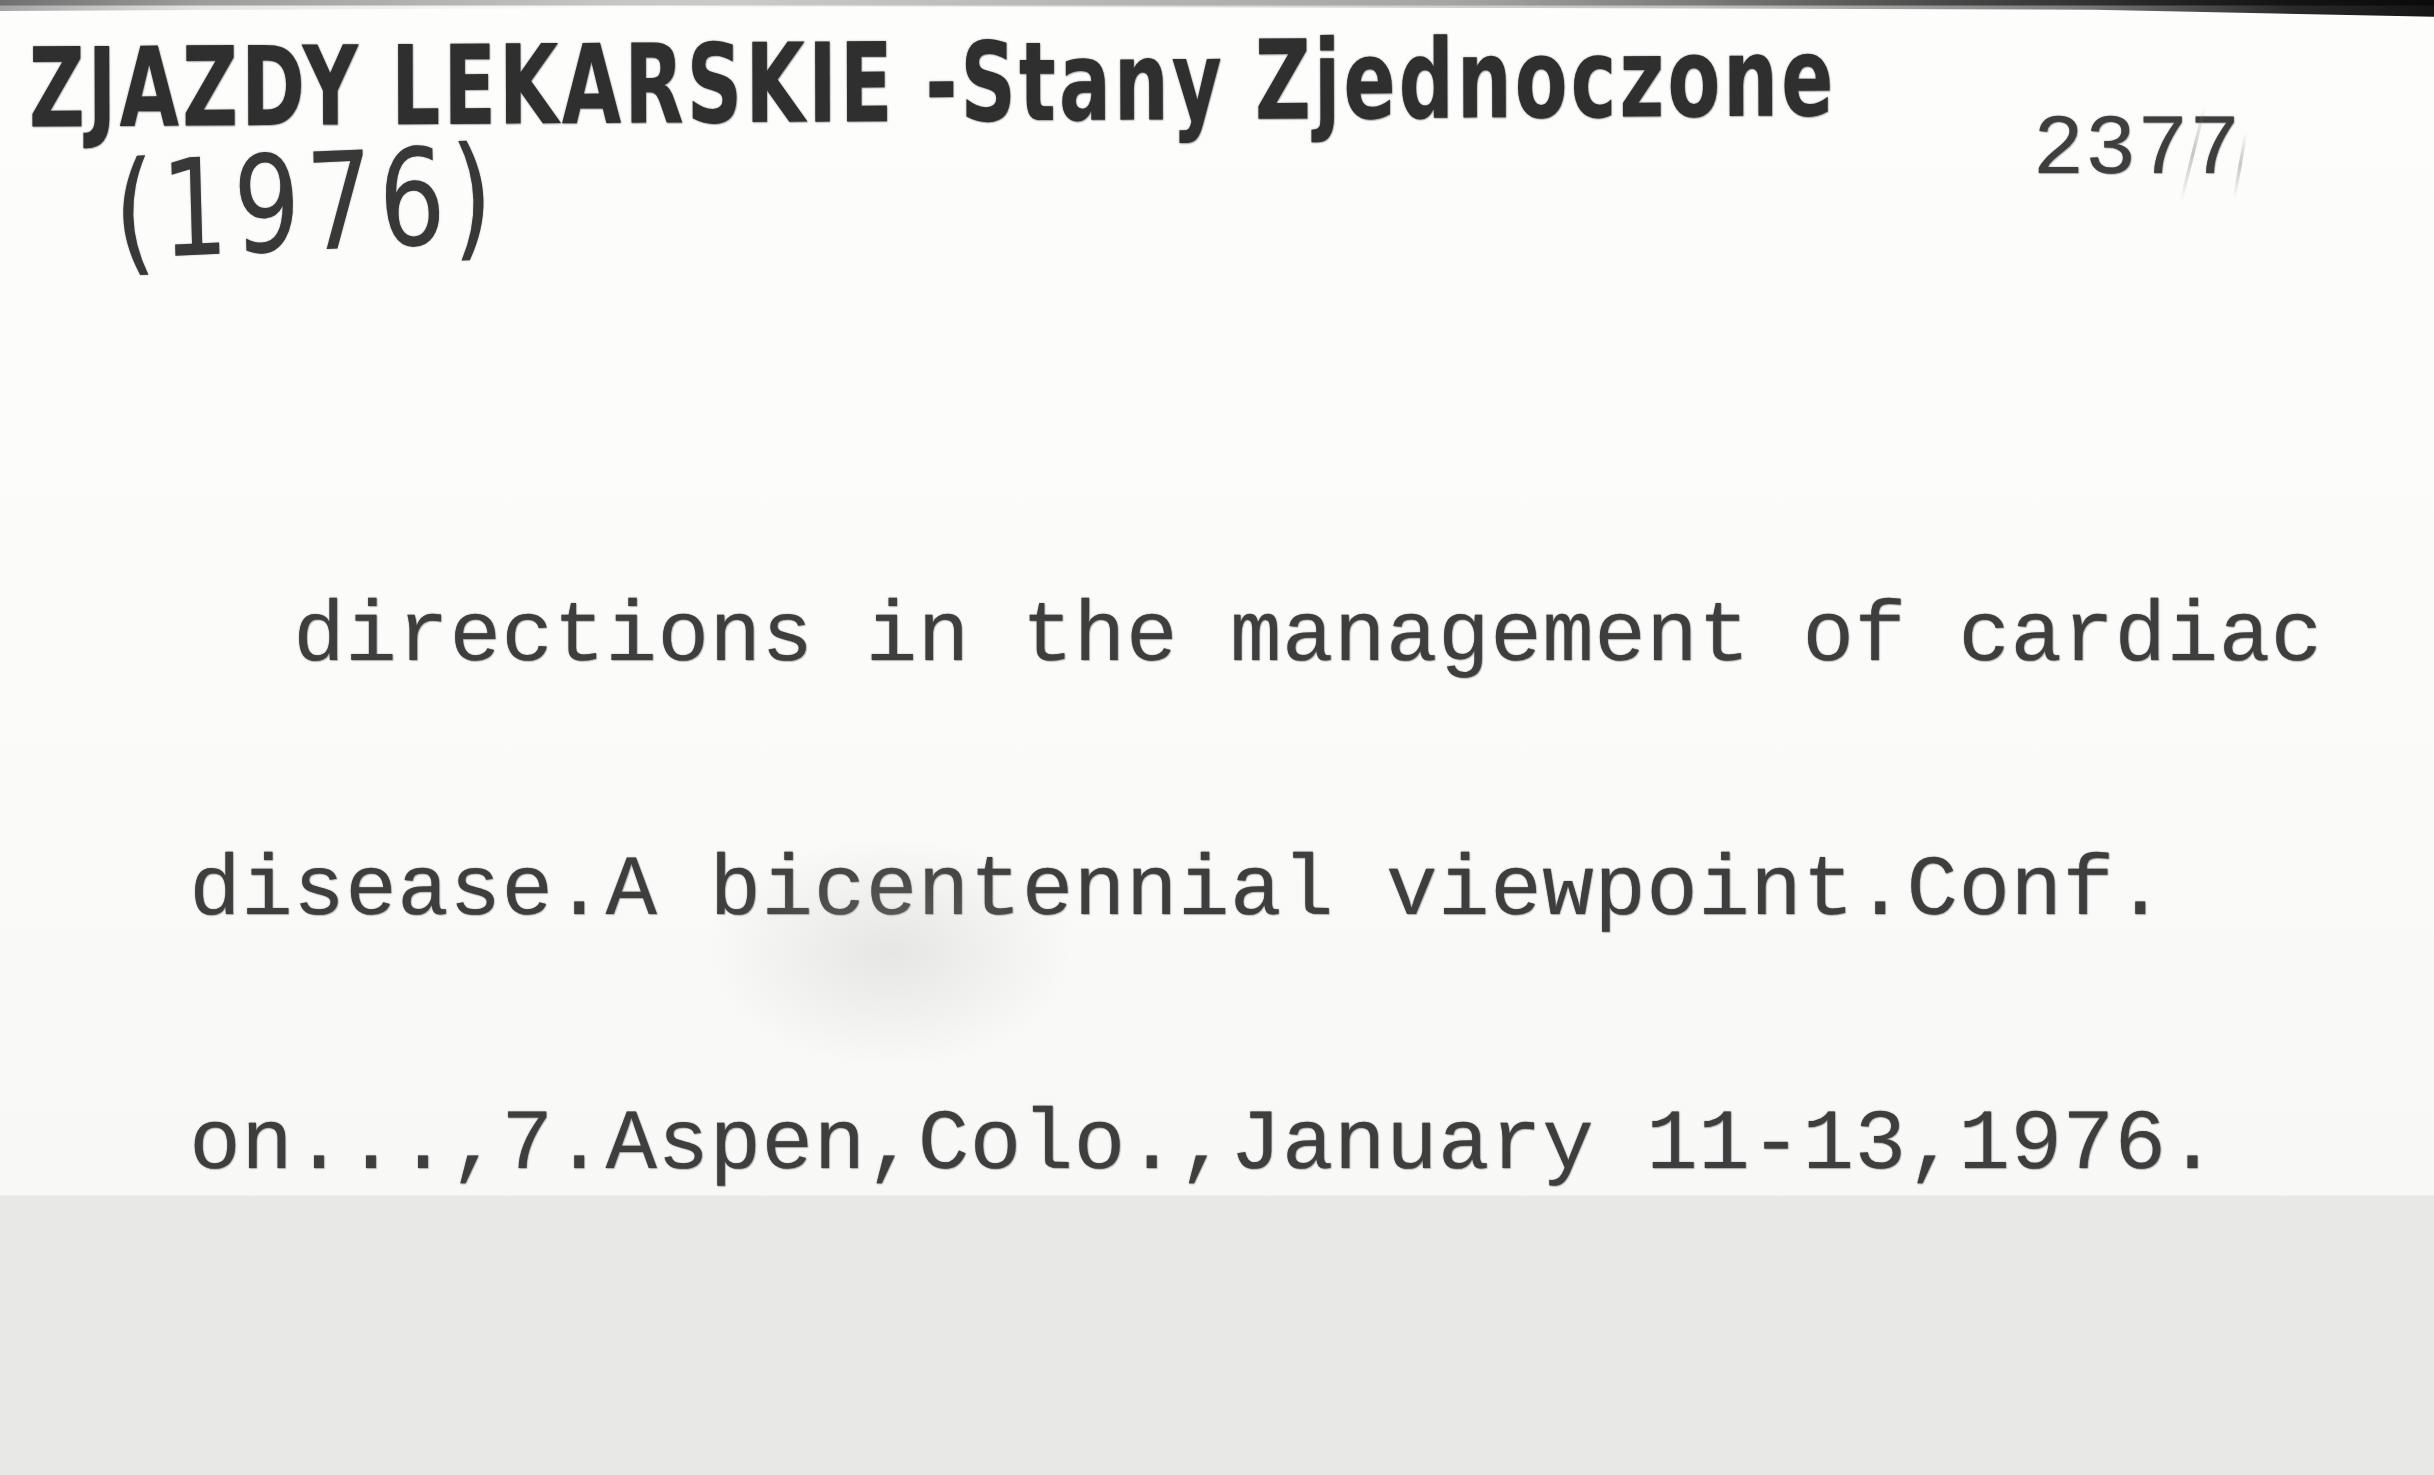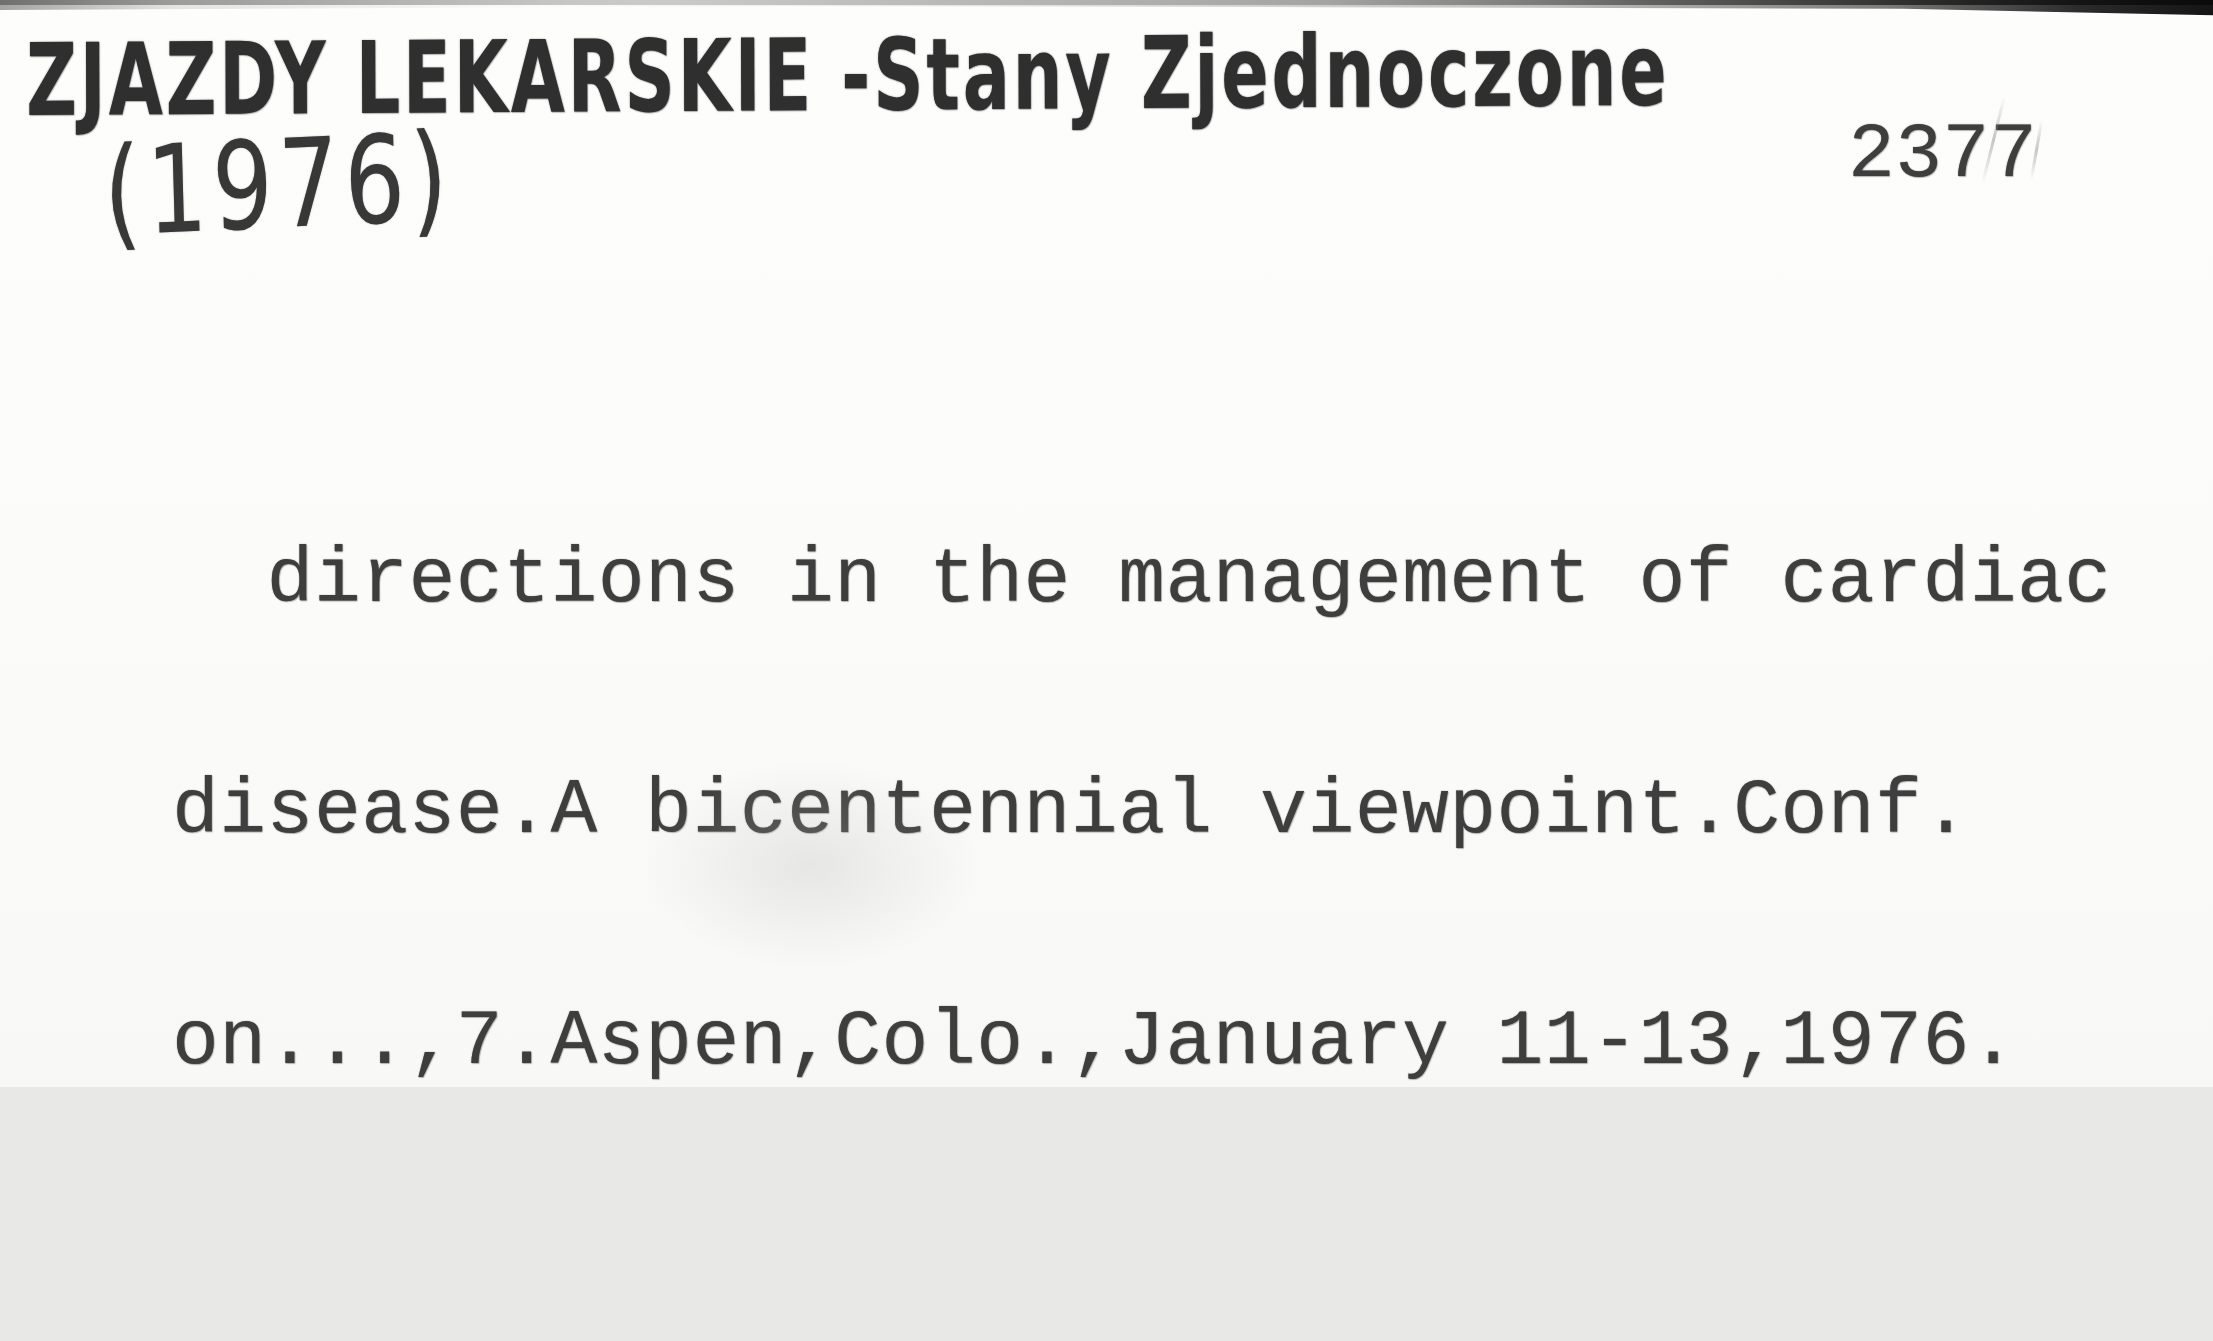--- a/index.html
+++ b/index.html
@@ -77,21 +77,21 @@
   .type {
     position: absolute;
     color: #3e3e3e;
     font-family: "Liberation Mono", monospace;
     font-size: 78px;
     line-height: 77px;
     letter-spacing: 0.5px;
     white-space: pre;
     text-shadow: 0 0 1.2px rgba(55,55,55,0.65), 0.8px 0.8px 1px rgba(55,55,55,0.30);
   }
-  .call-number   { left: 1848px; top: 99px; margin-top: 18px;  }
+  .call-number   { left: 1848px; top: 99px;  }
   .volume-number { left: 1750px; top: 182px; }
   .body-block-1  { left: 172px;  top: 388px; }
   .body-block-2  { left: 172px;  top: 812px; }
 
   
   .smudge-a {
     position: absolute; left: 640px; top: 760px;
     width: 340px; height: 210px; border-radius: 50%;
     background: radial-gradient(ellipse at center, rgba(185,185,180,0.30), rgba(185,185,180,0) 70%);
   }

